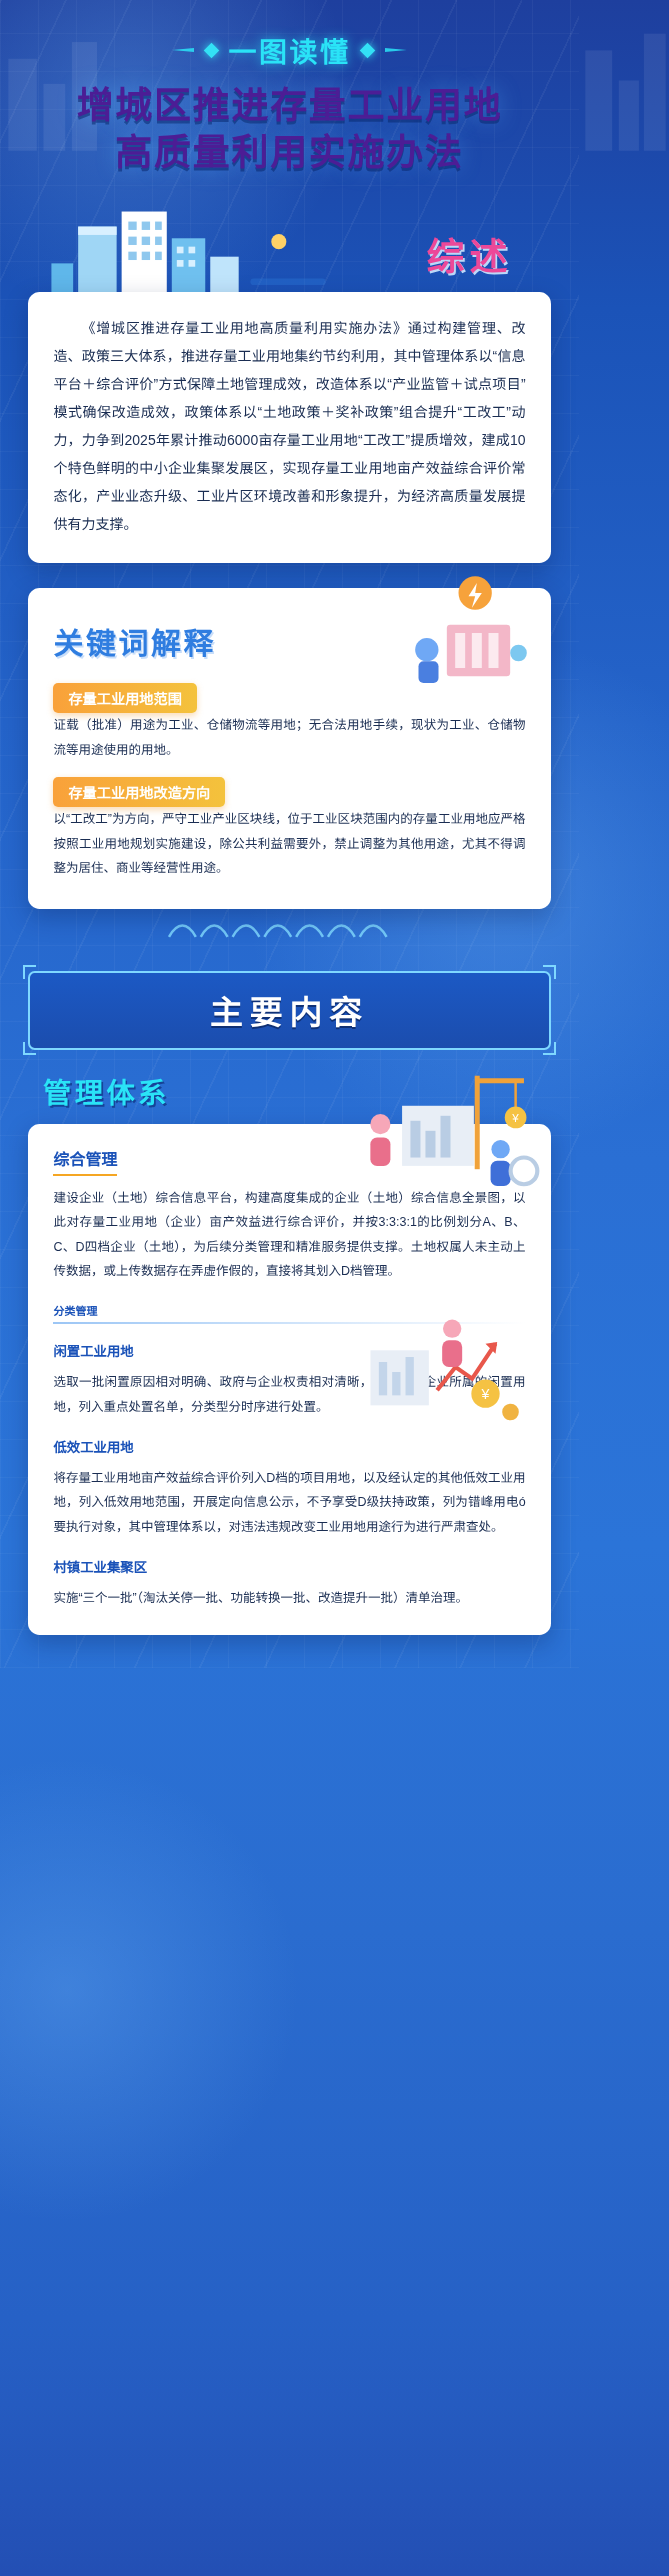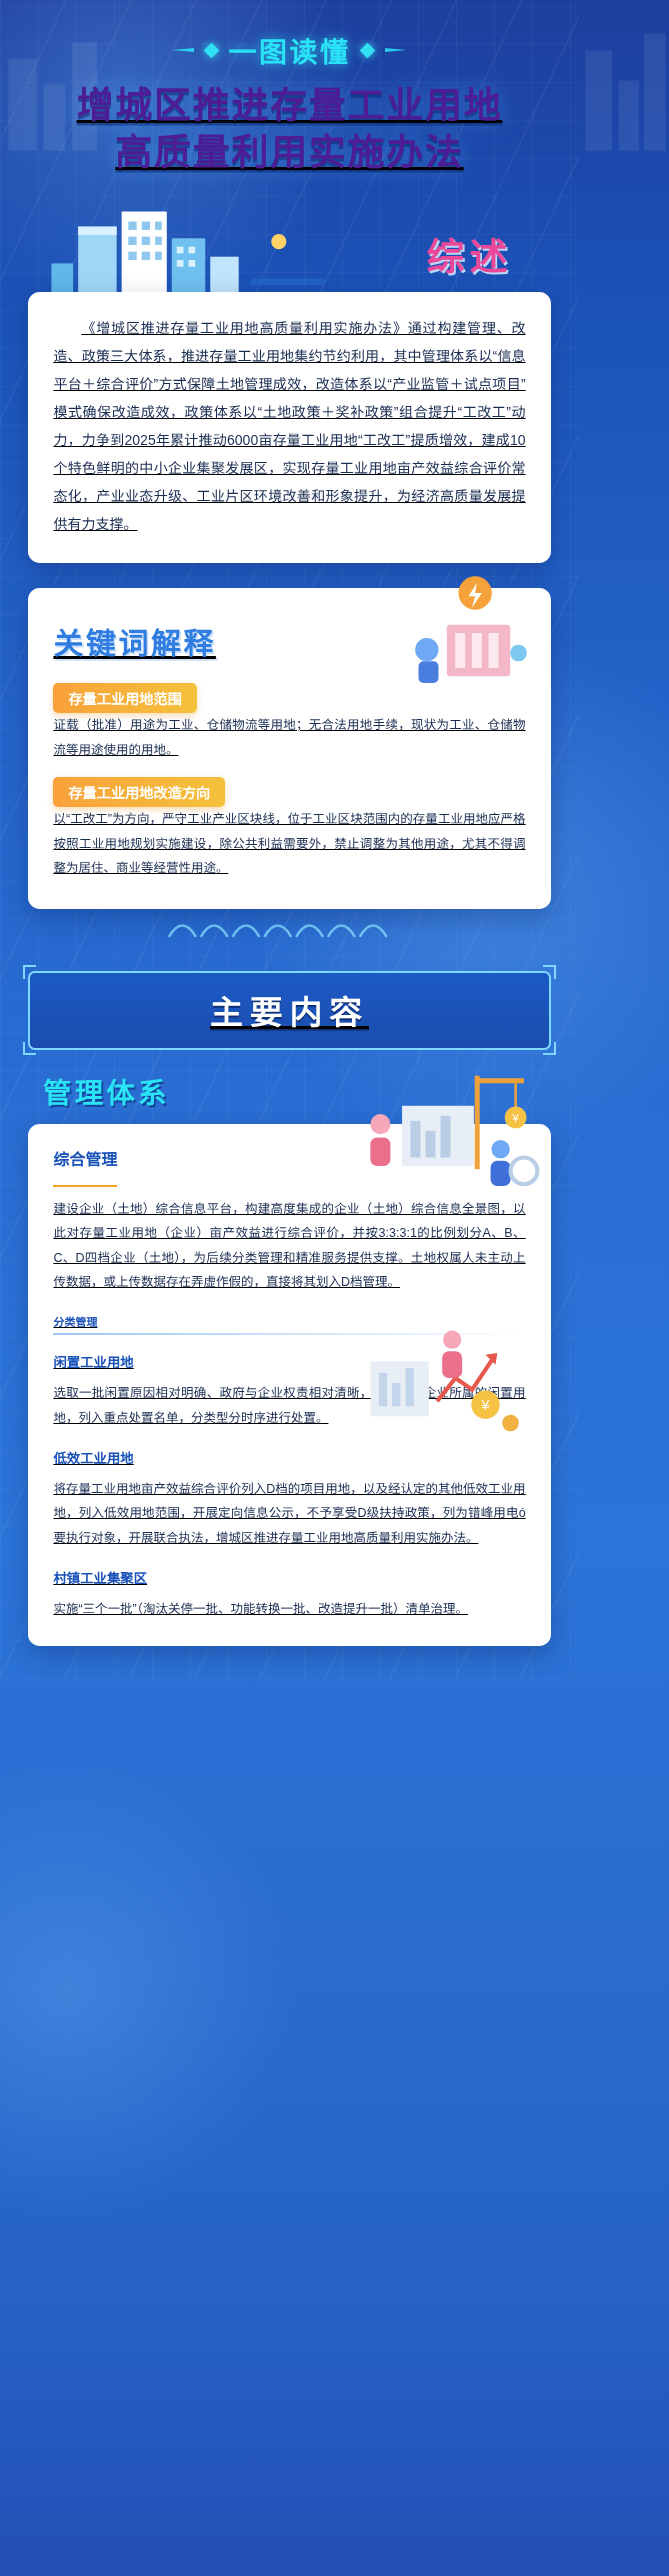--- a/index.html
+++ b/index.html
@@ -34,21 +34,21 @@
     background: radial-gradient(circle, rgba(120,190,255,0.28) 0%, rgba(120,190,255,0) 70%);
     pointer-events: none;
   }
   .bg-city {
     position: absolute; left: 0; right: 0;
     height: 151px;
     pointer-events: none;
     opacity: .22;
   }
 
-  .page { position: relative; width: 579px; text-decoration: underline; }
+  .page { position: relative; width: 579px; }
 
   
   .header { position: relative; padding-top: 30px; text-align: center; }
   .ribbon {
     display: inline-flex; align-items: center; justify-content: center;
     gap: 11.7px;
     margin-bottom: 11.7px;
   }
   .ribbon .diamond {
     width: 11px; height: 11px; background: #33e1f5;
@@ -157,21 +157,21 @@
     display: inline-block;
     font-size: 28.4px; font-weight: bold; color: #2ae3f7;
     letter-spacing: 3.3px;
     text-shadow: 1.7px 1.7px 0 rgba(10,45,120,.65);
   }
 
   .mgmt-card { margin-top: 13.4px; padding: 22px 25px 25px 25px; }
   .mgmt-h {
     display: inline-block;
     font-size: 16px; font-weight: bold; color: #1a52b8;
-    padding-bottom: 15px;
+    padding-bottom: 4px;
     border-bottom: 2.5px solid #f5a623;
   }
   .body-text {
     margin-top: 10px;
     font-size: 12.5px; line-height: 1.95; color: #1a2d52; text-align: justify;
   }
   .sub-h {
     margin-top: 18.4px;
     font-size: 11px; font-weight: bold; color: #1a52b8;
   }
@@ -351,21 +351,21 @@
           <text x="156" y="110" font-size="17" text-anchor="middle" fill="#ffffff" font-family="Liberation Sans, sans-serif">¥</text>
           <circle cx="186" cy="126" r="10" fill="#f0b341"></circle>
         </svg>
 
         <div class="sub-h">分类管理</div>
 
         <div class="mini-h">闲置工业用地</div>
         <div class="body-text">选取一批闲置原因相对明确、政府与企业权责相对清晰，以及国有企业所属的闲置用地，列入重点处置名单，分类型分时序进行处置。</div>
 
         <div class="mini-h">低效工业用地</div>
-        <div class="body-text">将存量工业用地亩产效益综合评价列入D档的项目用地，以及经认定的其他低效工业用地，列入低效用地范围，开展定向信息公示，不予享受D级扶持政策，列为错峰用电ó要执行对象，开展联合执法，增城区推进存量工业用地高质量利用实施办法。</div>
+        <div class="body-text">将存量工业用地亩产效益综合评价列入D档的项目用地，以及经认定的其他低效工业用地，列入低效用地范围，开展定向信息公示，不予享受D级扶持政策，列为错峰用电ó要执行对象，其中管理体系以，对违法违规改变工业用地用途行为进行严肃查处。</div>
 
         <div class="mini-h">村镇工业集聚区</div>
         <div class="body-text">实施“三个一批”（淘汰关停一批、功能转换一批、改造提升一批）清单治理。</div>
       </div>
     </div>
   </div>
 
   <div style="height:33px;"></div>
 </div>
 

